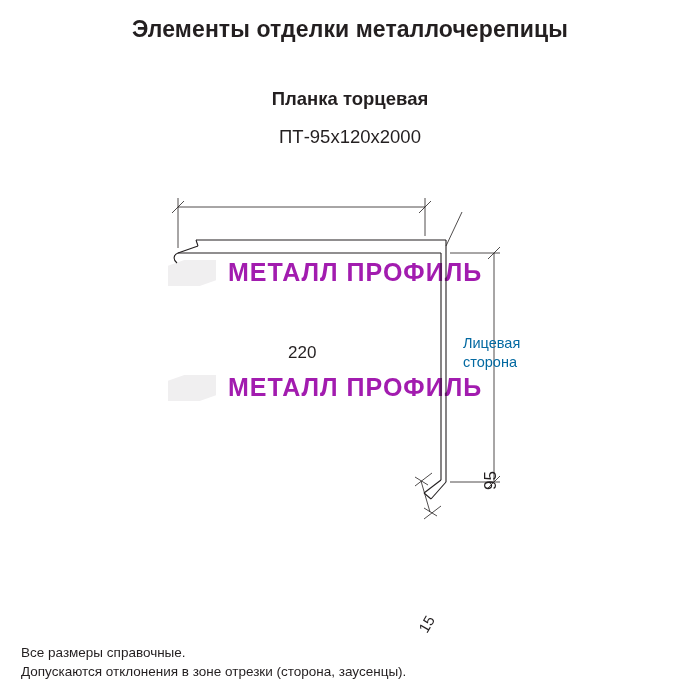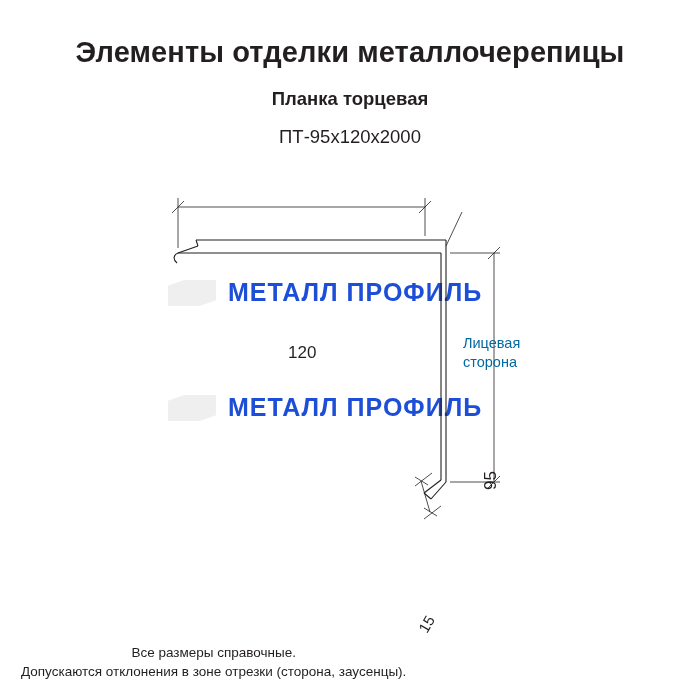--- a/index.html
+++ b/index.html
@@ -15,25 +15,25 @@
     position: relative;
     overflow: hidden;
   }
   .page {
     position: absolute;
     inset: 0;
   }
   
   .title-main {
     position: absolute;
-    top: 36px;
+    top: 16px;
     left: 0;
     width: 700px;
     text-align: center;
-    font-size: 29px;
+    font-size: 23px;
     font-weight: bold;
     letter-spacing: 0.1px;
   }
   .title-sub {
     position: absolute;
     top: 88px;
     left: 0;
     width: 700px;
     text-align: center;
     font-size: 18.5px;
@@ -44,27 +44,26 @@
     top: 126px;
     left: 0;
     width: 700px;
     text-align: center;
     font-size: 18.5px;
     font-weight: normal;
   }
   
   .watermark {
     position: absolute;
-    color: #1d4ed8;
+    color: #a21caf;
     font-size: 25px;
     font-weight: bold;
     letter-spacing: 1px;
     white-space: nowrap;
     user-select: none;
-    margin-top: 20px;
   }
   .wm1 { top: 258px; left: 168px; }
   .wm2 { top: 373px; left: 168px; }
   .wm-shape {
     display: inline-block;
     width: 48px;
     height: 26px;
     background: #f0eff0;
     vertical-align: -5px;
     margin-right: 12px;
@@ -108,21 +107,20 @@
     color: #0369a1;
   }
   
   .footnotes {
     position: absolute;
     left: 21px;
     bottom: 18px;
     font-size: 13.5px;
     line-height: 1.45;
     color: #231f20;
-    text-align: center;
   }
 </style>
 </head>
 <body>
 
 <div class="page">
 
   <div class="title-main">Элементы отделки металлочерепицы</div>
   <div class="title-sub">Планка торцевая</div>
   <div class="title-code">ПТ-95x120x2000</div>
@@ -178,21 +176,21 @@
           <path d="M 415 327 L 428 335"></path>
           <path d="M 424 358 L 437 366"></path>
         </g>
 
         <g stroke-width="0.8">
           <path d="M 462 62 L 446 96"></path>
         </g>
       </g>
     </svg>
 
-    <div class="dim-label dim-120">120</div>
+    <div class="dim-label dim-120">220</div>
     <div class="dim-label dim-95">95</div>
     <div class="dim-label dim-15">15</div>
 
     <div class="face-label">
       <div>Лицевая</div>
       <div>сторона</div>
     </div>
   </div>
 
   <div class="footnotes">

